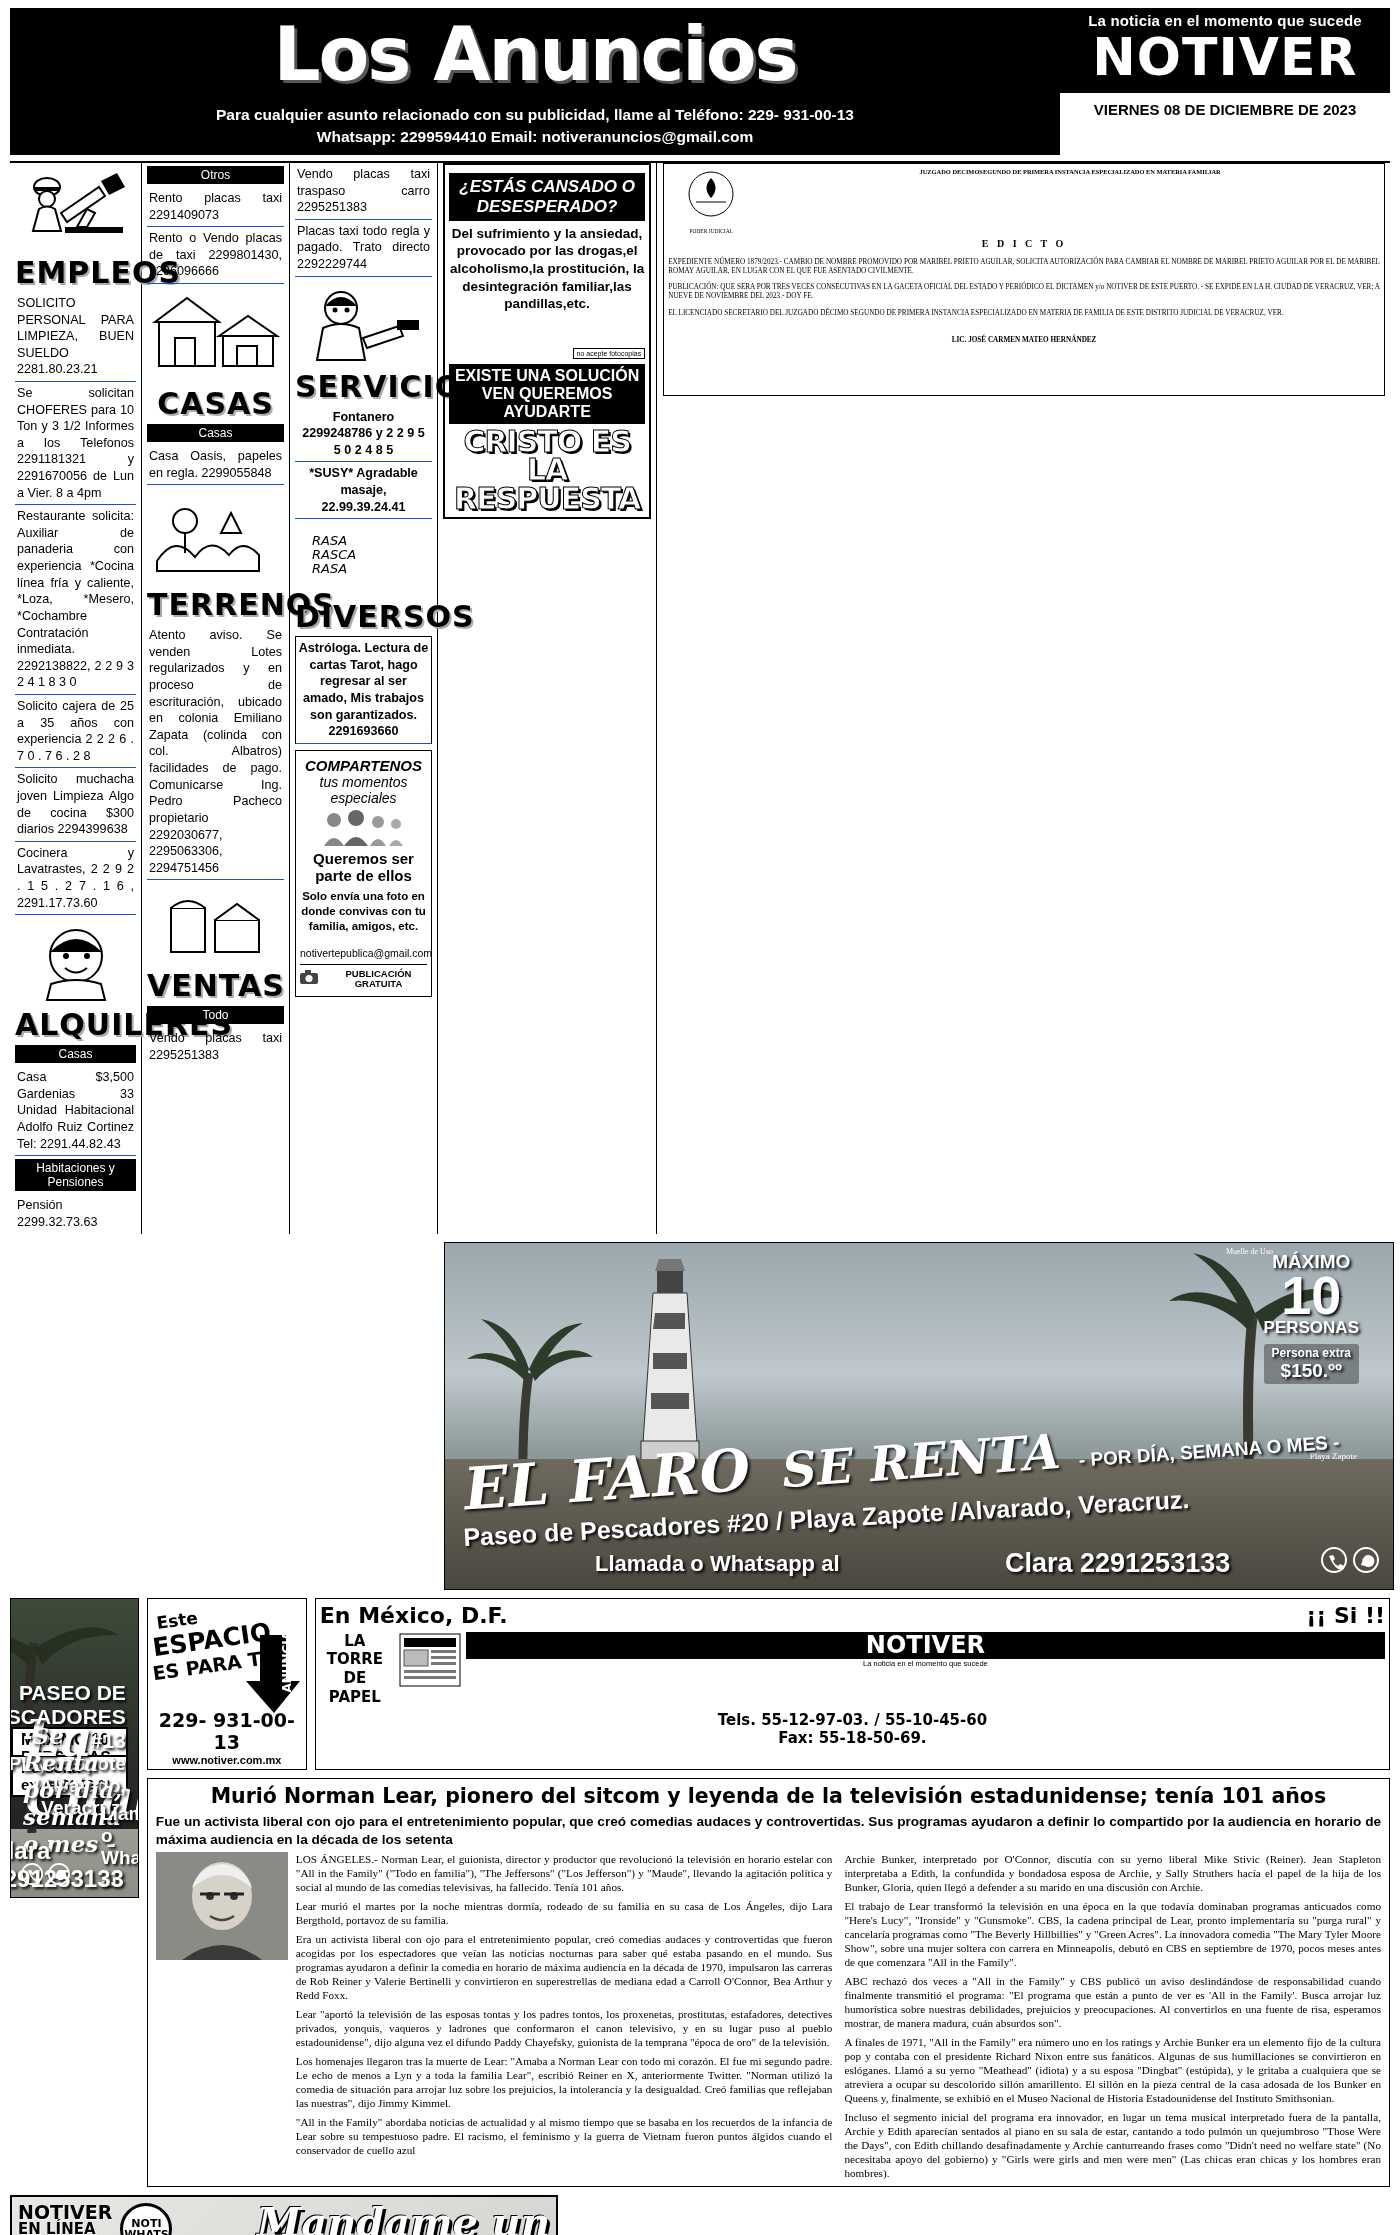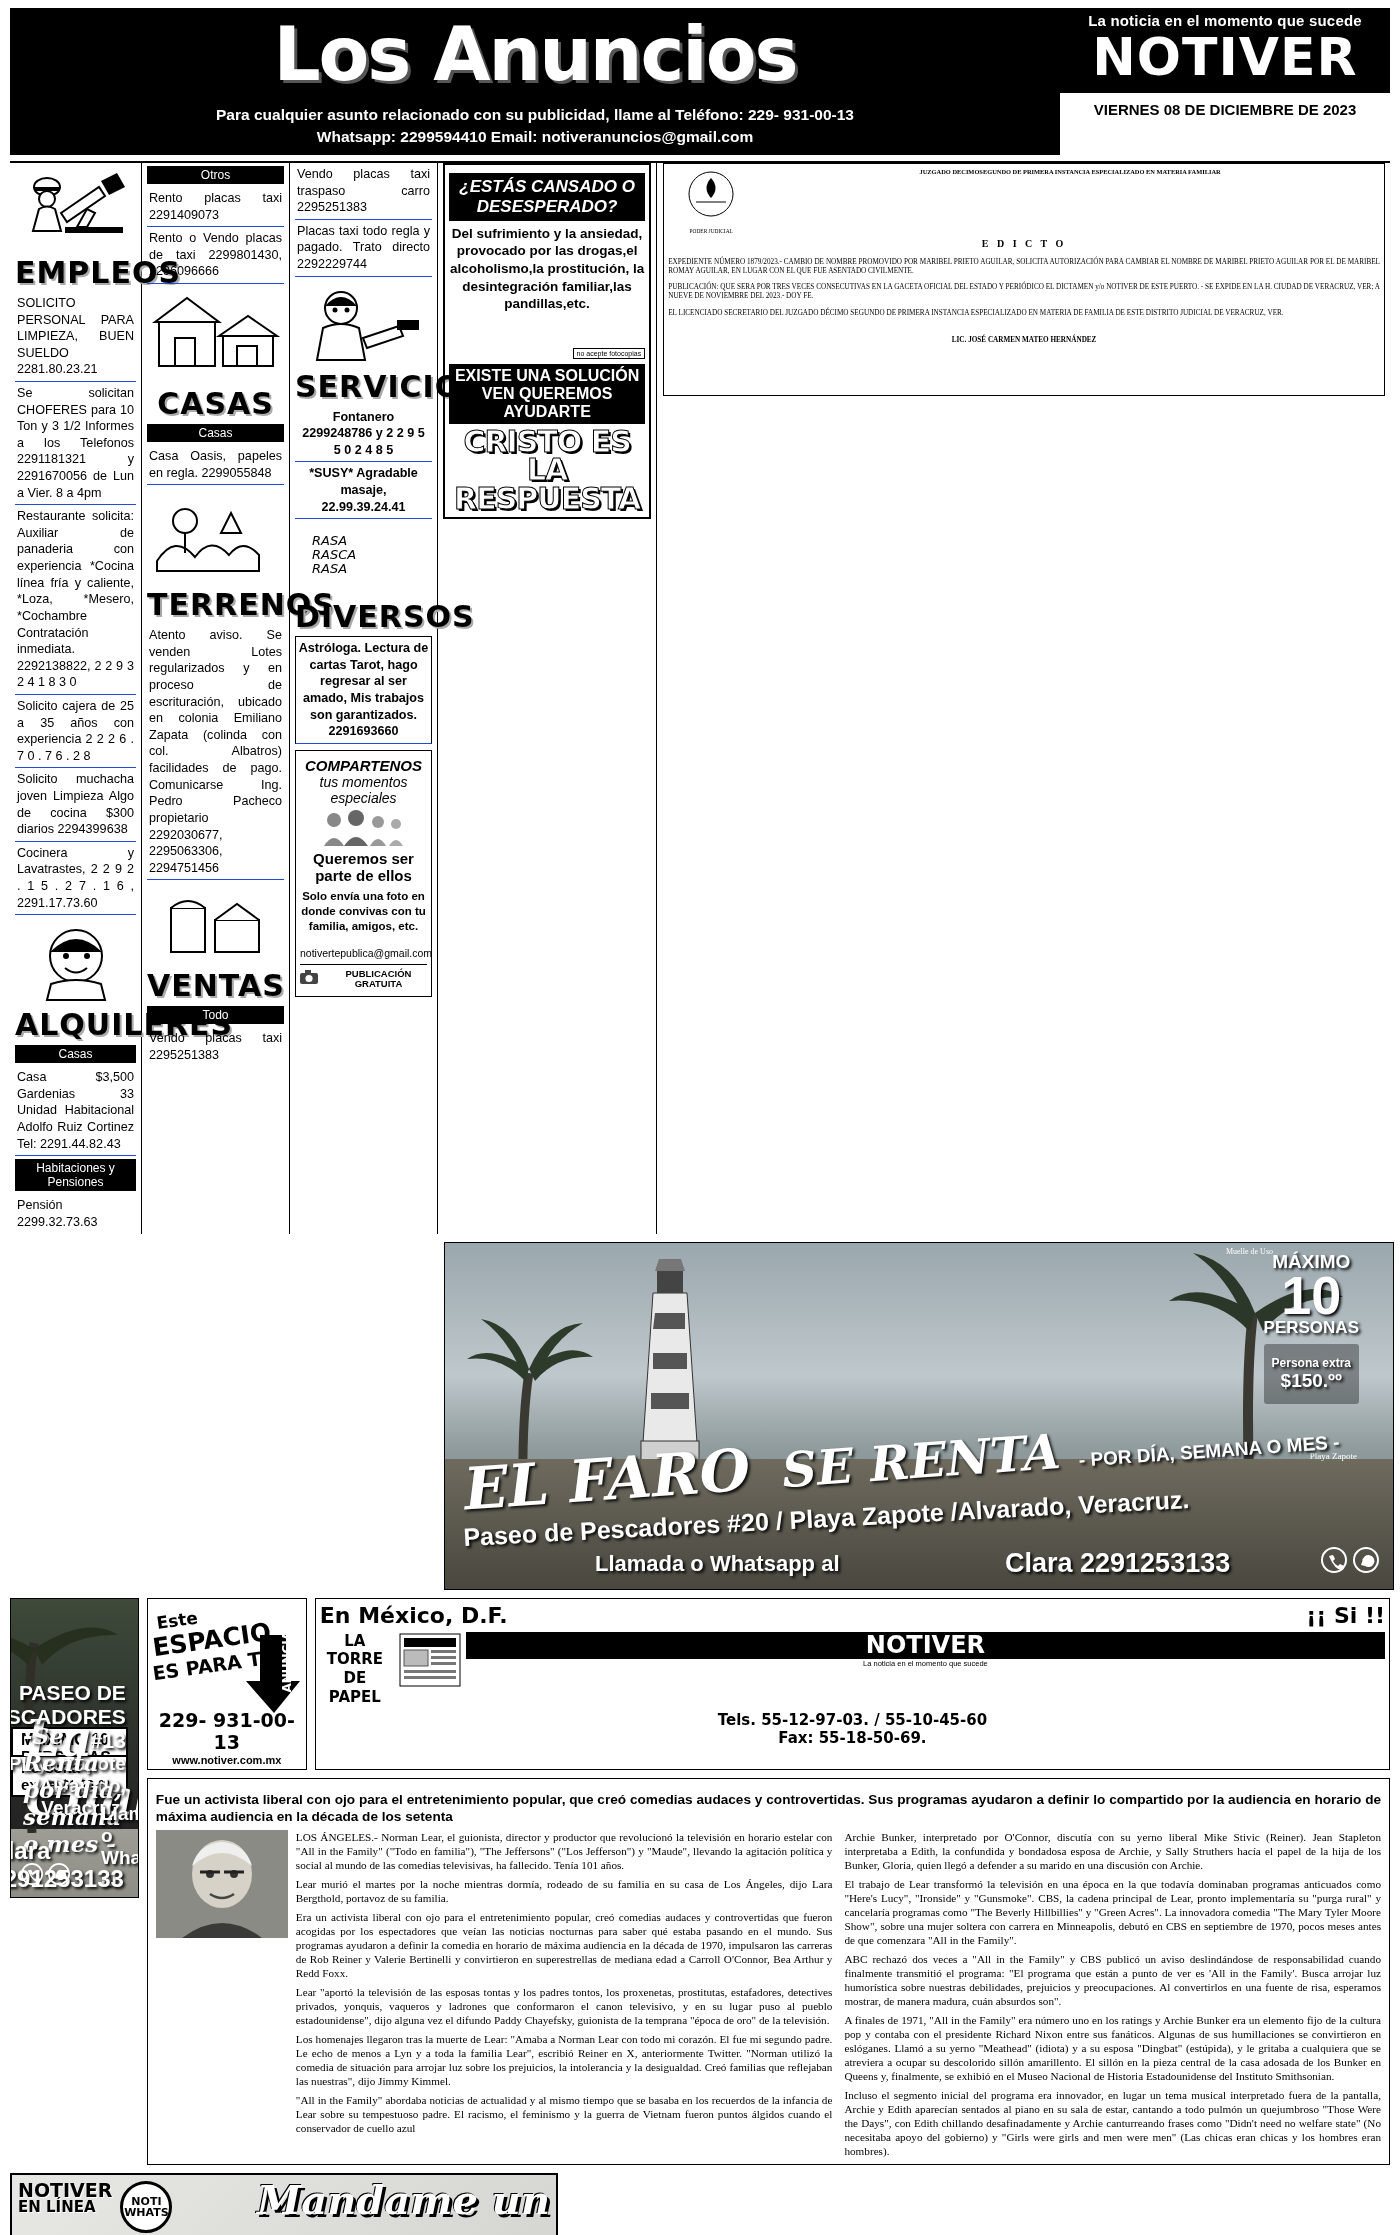--- a/index.html
+++ b/index.html
@@ -382,21 +382,21 @@
       <path d="M122 70 q54 -38 88 -16 q-50 -2 -80 34z" fill="#2b3728"></path>
       <path d="M122 70 q-20 -52 -62 -60 q36 24 54 72z" fill="#2b3728"></path>
     </svg>
 
     <div style="position:absolute;left:0;right:0;bottom:0;height:130px;background:linear-gradient(#6e6a5e,#4a473f)"></div>
 
     <div style="position:absolute;right:34px;top:8px;text-align:center;color:#fff;font-family:'Liberation Sans',sans-serif;text-shadow:2px 2px 3px #000">
       <div style="font-size:19px;font-weight:bold">MÁXIMO</div>
       <div style="font-size:54px;font-weight:bold;line-height:.85">10</div>
       <div style="font-size:17px;font-weight:bold">PERSONAS</div>
-      <div style="margin-top:6px;background:rgba(0,0,0,.35);padding:12px 6px;border-radius:3px">
+      <div style="margin-top:6px;background:rgba(0,0,0,.35);padding:2px 6px;border-radius:3px">
         <div style="font-size:12px;font-weight:bold">Persona extra</div>
         <div style="font-size:19px;font-weight:bold">$150.ºº</div>
       </div>
     </div>
     <div style="position:absolute;right:120px;top:4px;font-size:8px;color:#fff">Muelle de Uso</div>
     <div style="position:absolute;right:36px;top:208px;font-size:9px;color:#fff">Playa Zapote</div>
 
     <div style="position:absolute;left:18px;bottom:96px;transform:rotate(-4deg)">
       <span class="script" style="font-size:58px">EL FARO</span>
       <span class="script" style="font-size:48px;margin-left:28px">SE RENTA</span>
@@ -520,20 +520,21 @@
                 </div>
               </div>
             </div>
           </div>
           <div style="text-align:center;font-family:'DejaVu Sans',sans-serif;font-weight:bold;font-size:15px;margin-top:4px">Tels. 55-12-97-03. / 55-10-45-60</div>
           <div style="text-align:center;font-family:'DejaVu Sans',sans-serif;font-weight:bold;font-size:15px">Fax: 55-18-50-69.</div>
         </div>
       </div>
 
       <div class="box" style="margin-top:8px;padding:6px 8px;">
+        <div class="article-head">Murió Norman Lear, pionero del sitcom y leyenda de la televisión estadunidense; tenía 101 años</div>
         <div class="article-deck">Fue un activista liberal con ojo para el entretenimiento popular, que creó comedias audaces y controvertidas. Sus programas ayudaron a definir lo compartido por la audiencia en horario de máxima audiencia en la década de los setenta</div>
         <div style="float:left;margin:0 8px 4px 0;width:132px;">
           <svg width="132" height="108" viewBox="0 0 132 108">
             <rect width="132" height="108" fill="#8b8b86"></rect>
             <ellipse cx="66" cy="44" rx="30" ry="34" fill="#d6d2c8"></ellipse>
             <path d="M36 36 q30 -26 60 0 q-6 -22 -30 -24 q-24 2 -30 24z" fill="#efefee"></path>
             <circle cx="54" cy="44" r="4" fill="#333"></circle>
               <circle cx="78" cy="44" r="4" fill="#333"></circle>
             <path d="M44 42 h20 M68 42 h20" stroke="#222" stroke-width="3" fill="none"></path>
             <path d="M54 64 q12 8 24 0" stroke="#444" stroke-width="2.5" fill="none"></path>

